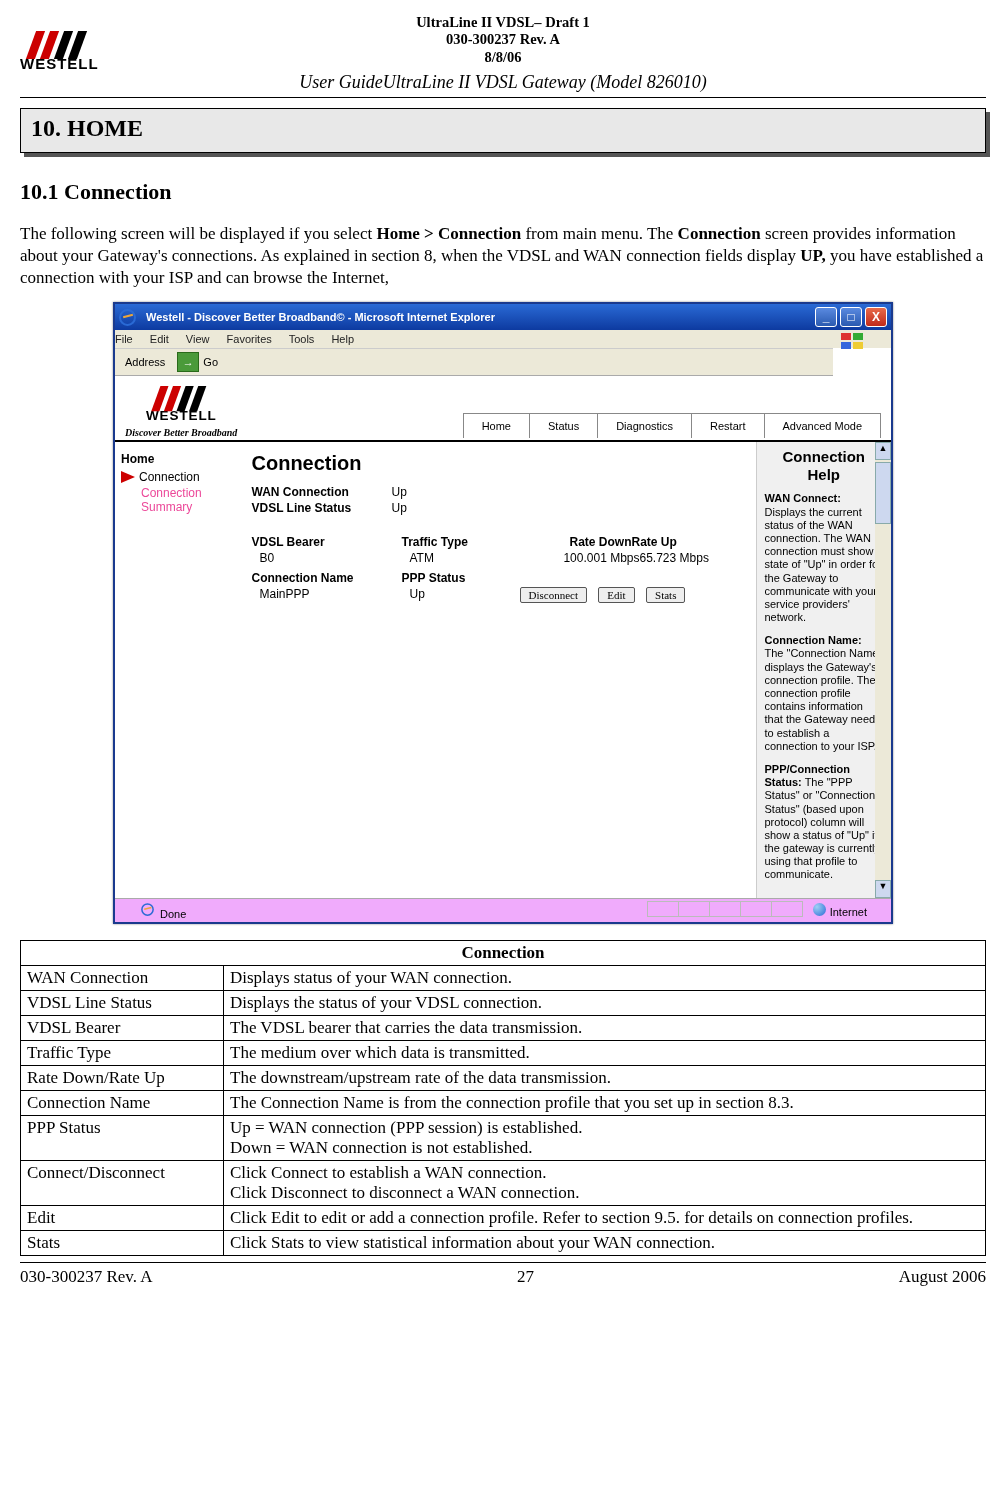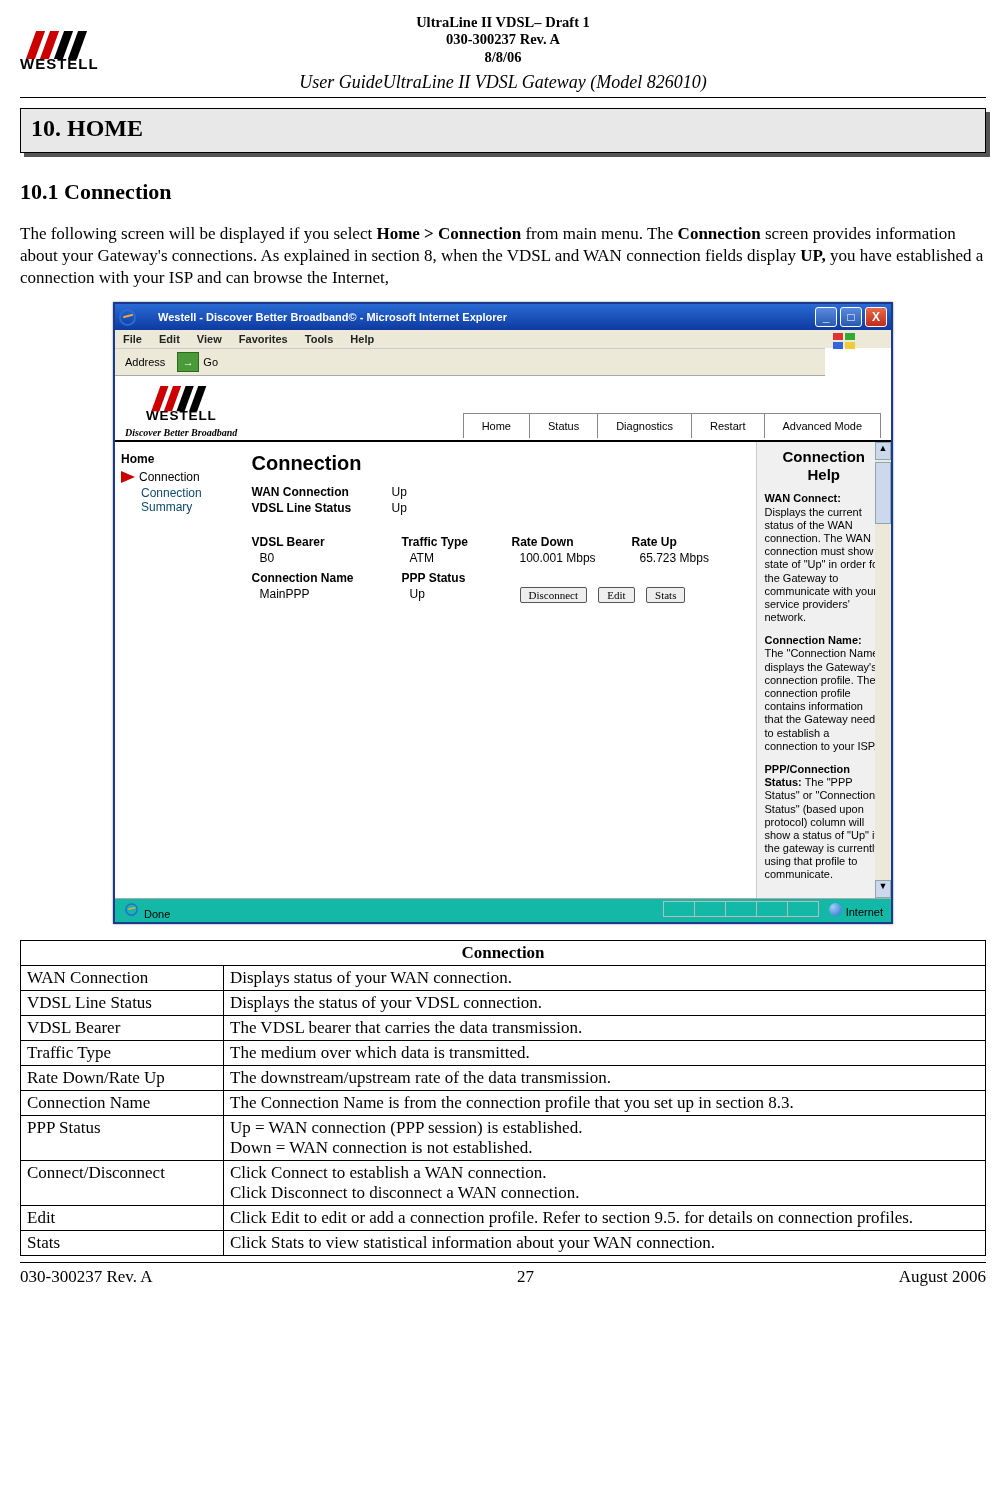--- a/index.html
+++ b/index.html
@@ -93,21 +93,21 @@
     font-weight: bold;
   }
   .winbtns { display: flex; gap: 3px; }
   .winbtn {
     width: 20px; height: 18px; border: 1px solid #fff; border-radius: 3px;
     display: flex; align-items: center; justify-content: center;
     font-weight: bold; color: #fff; font-size: 12px;
     background: linear-gradient(#5a8ae0,#2a5ab0);
   }
   .winbtn.close { background: linear-gradient(#e86a4a,#c02a1a); }
-  .menubar { background:#ece9d8; padding: 3px 8px; color:#222;font-weight:bold; }
+  .menubar { background:#ece9d8; padding: 3px 0; color:#222; }
   .menubar span { margin-right: 14px; }
   .addrbar { background:#ece9d8; padding: 3px 10px; display:flex; align-items:center; border-top:1px solid #ccc; border-bottom:1px solid #aaa; }
   .addrinput {
     flex:1; background:#fff; border:1px solid #7f9db9; padding:2px 4px;
     display:flex; align-items:center; justify-content:space-between;
   }
   .gobtn {
     margin-left:6px; width:20px; height:18px; background:#4a9a3a; border:1px solid #2a6a1a;
     color:#fff; display:flex; align-items:center; justify-content:center; font-weight:bold;
   }
@@ -131,37 +131,37 @@
     font-size: 12px;
   }
   .sidebar .group { font-weight:bold; font-family: Arial; color:#000; margin: 4px 0 4px 2px; }
   .sidebar .active {
     display:flex; align-items:center; padding-left: 2px;
   }
   .red-arrow {
     width:0; height:0; border-top:6px solid transparent; border-bottom:6px solid transparent;
     border-left:14px solid #c00; margin-right:4px;
   }
-  .sidebar .link { color:#0c4a6e; margin-left: 22px; margin-top:2px; }
+  .sidebar .link { color:#ec4899; margin-left: 22px; margin-top:2px; }
 
   .mainpane { flex:1; padding: 6px 6px 6px 10px; }
   .mainpane h2 {
     font-family: Arial; font-weight:bold; font-size:20px; margin:4px 0 10px 0;
   }
   .kv-line { font-size:12px; margin: 2px 0; display:flex; }
   .kv-line .k { font-weight:bold; width: 140px; }
   .datgrid {
     margin-top: 20px;
     font-size: 12px;
   }
   .datgrid .hdr { font-weight:bold; }
   .datgrid .row { display:flex; gap:0; margin:2px 0; }
   .datgrid .c1 { width:150px; }
   .datgrid .c2 { width:110px; }
-  .datgrid .c3 { width:120px; }
+  .datgrid .c3 { width:120px;text-align:right; }
   .datgrid .c4 { width:110px; }
   .minibtn {
     display:inline-block; border:1px solid #555; background:#eee;
     padding: 1px 8px; font-size:11px; margin-right: 8px;
     font-family: Tahoma; border-radius:2px;
   }
 
   .helppane {
     width: 160px; background:#f0f0f0; border-left:1px solid #ccc;
     padding: 6px 8px; font-size:11px; line-height:1.2;
@@ -171,21 +171,21 @@
   .helppane p { margin: 0 0 10px 0; }
   .helppane b { font-weight:bold; }
   .vscroll {
     position:absolute; right:0; top:0; bottom:0; width:16px; background:#ece9d8;
     display:flex; flex-direction:column; justify-content:space-between;
   }
   .vscroll .arr { height:16px; background:#cdd8ef; border:1px solid #8aa; text-align:center; font-size:9px; }
   .vscroll .thumb { height:60px; background:#cdd8ef; border:1px solid #8aa; margin-top:2px; }
   .statusbar {
     display:flex; justify-content:space-between; align-items:center;
-    background:#14b8a6; border-top:1px solid #aaa; padding:2px 8px;
+    background:#f0abfc; border-top:1px solid #aaa; padding:2px 24px;
   }
   .statusbar .boxes span {
     display:inline-block; width:30px; height:14px; border:1px solid #bbb; margin-left:-1px;
   }
 
   
   table.desc {
     border-collapse: collapse;
     width: 100%;
     font-size: 17px;
@@ -268,21 +268,21 @@
     <span> from main menu. The </span>
     <b>Connection</b>
     <span> screen provides information about your Gateway's connections. As explained in section 8, when the VDSL and WAN connection fields display </span>
     <b>UP,</b>
     <span> you have established a connection with your ISP and can browse the Internet,</span>
   </div>
 
 
   <div class="shot-wrap">
     <div class="titlebar">
-      <div style="display:flex; align-items:center; gap:18px;">
+      <div style="display:flex; align-items:center; gap:6px;">
         <span class="ie-e"></span>
         <span>Westell - Discover Better Broadband© - Microsoft Internet Explorer</span>
       </div>
       <div class="winbtns">
         <div class="winbtn">_</div>
         <div class="winbtn">□</div>
         <div class="winbtn close">X</div>
       </div>
     </div>
     <div class="menubar">

